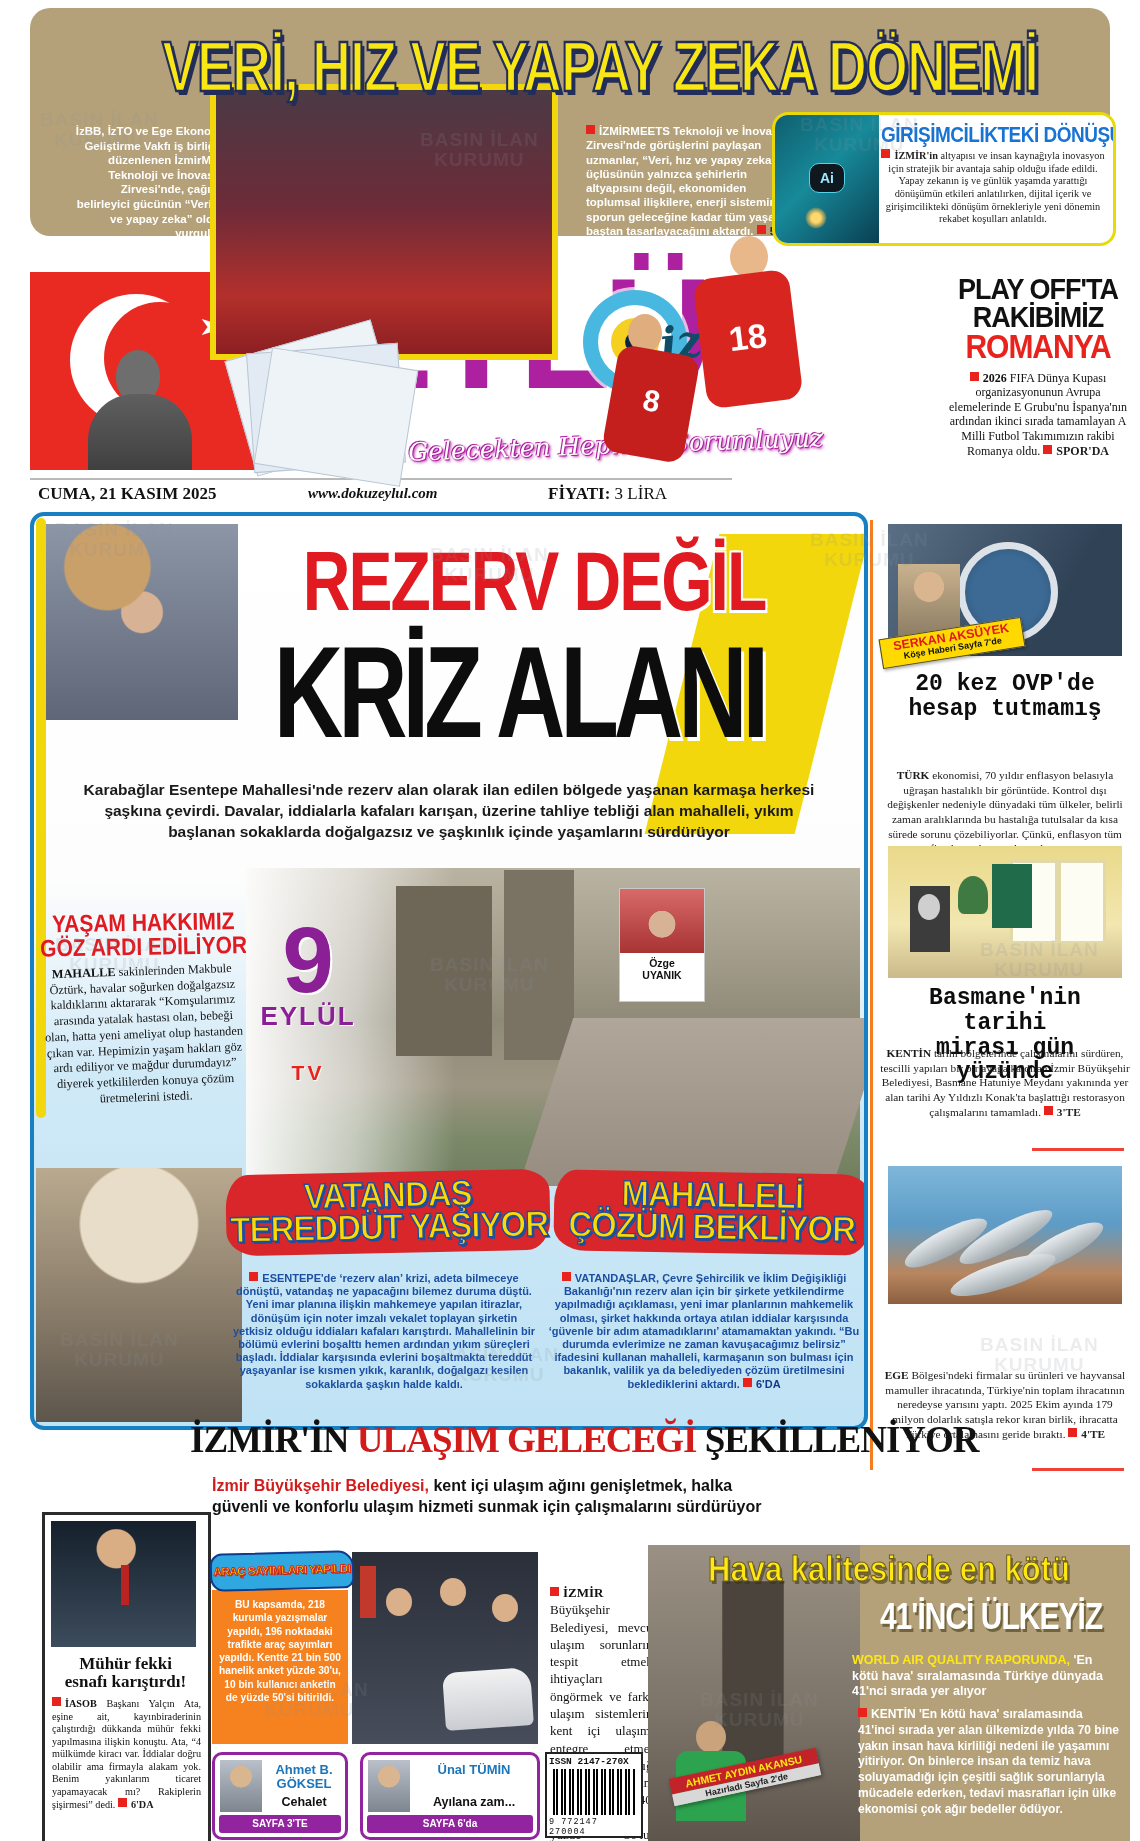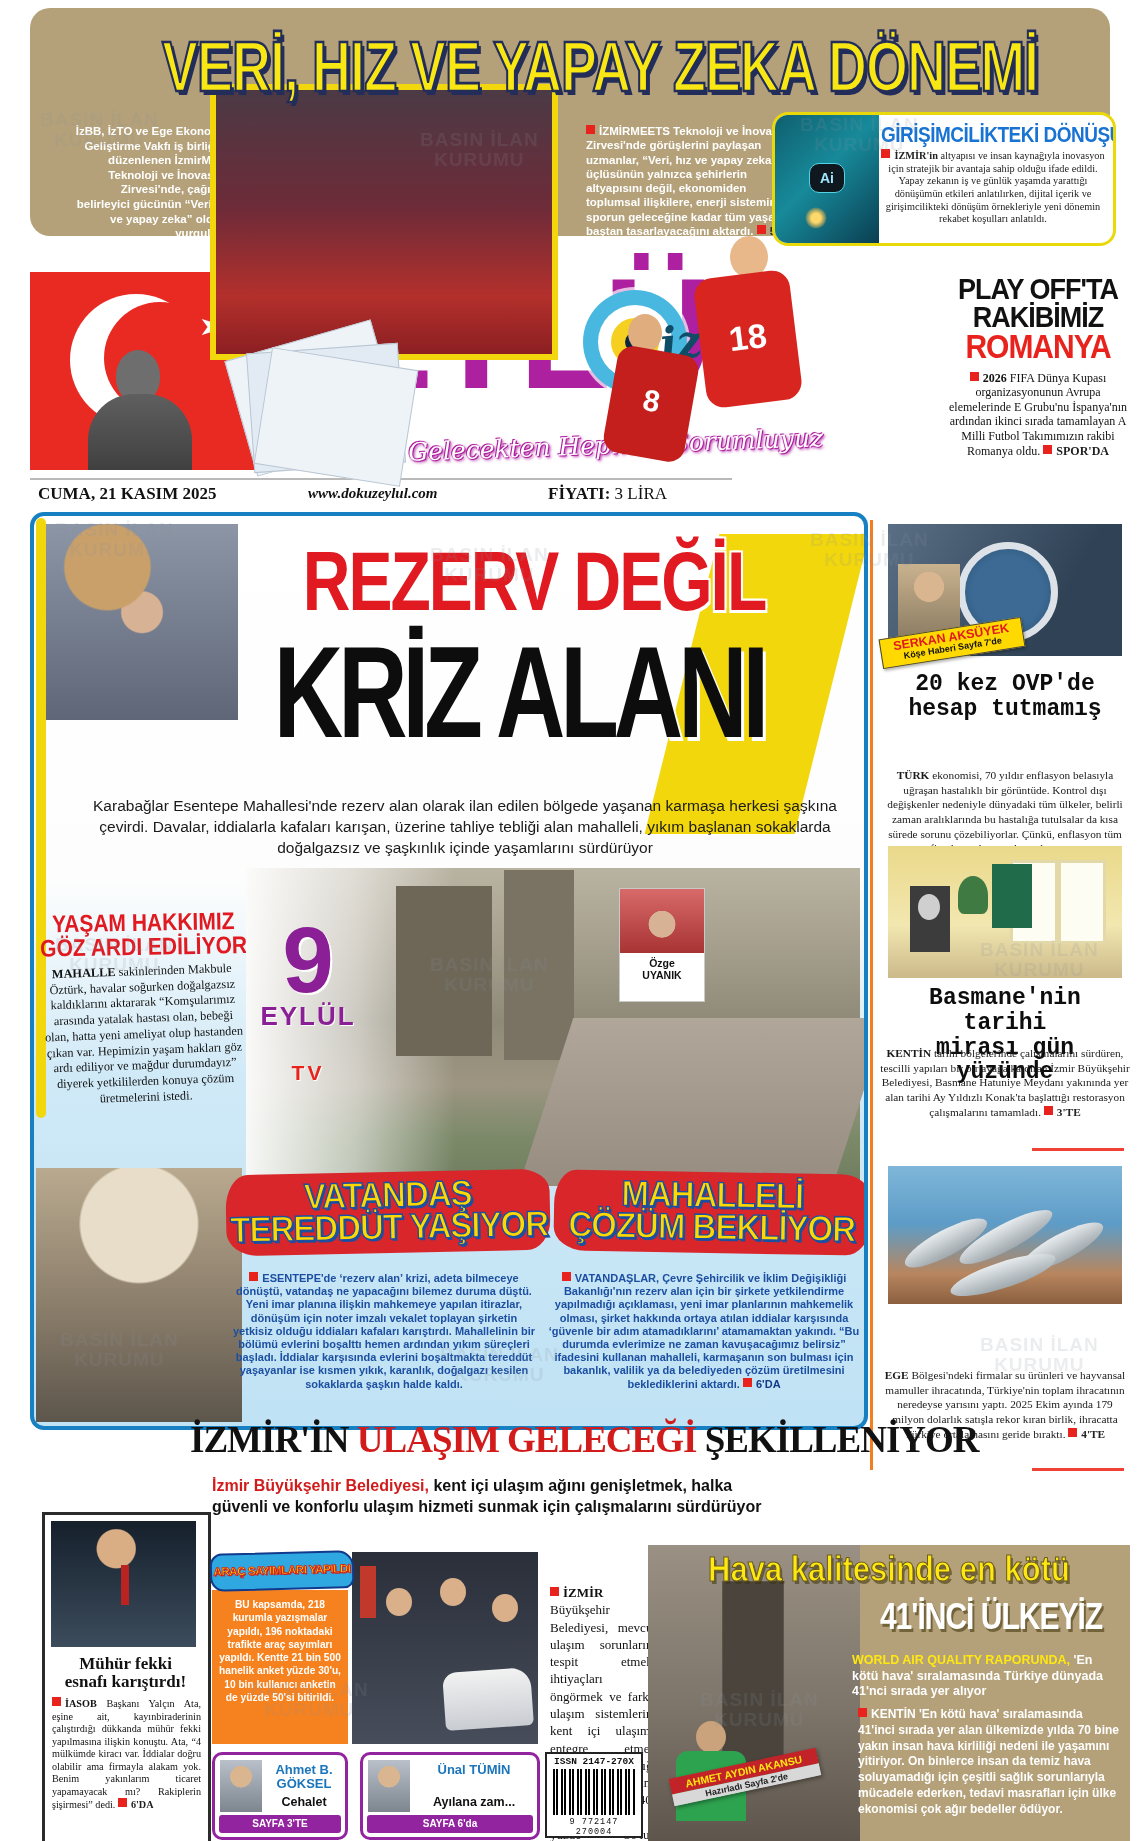--- a/index.html
+++ b/index.html
@@ -88,22 +88,22 @@
   .mb-photo1{position:absolute;left:12px;top:8px;width:192px;height:196px;z-index:2;
              background:radial-gradient(circle at 32% 22%,#caa06a 0 21%,transparent 22%),
                         radial-gradient(circle at 50% 45%,#d8b294 0 14%,transparent 15%),
                         linear-gradient(180deg,#8c96a6,#5f6678);}
   .h-rezerv{position:absolute;left:180px;top:18px;width:640px;z-index:3;text-align:center;font-weight:900;
             font-size:66px;letter-spacing:-2px;color:#e01a20;transform:scale(1,1.25);transform-origin:top center;
             text-shadow:2px 2px 0 #fff,-2px -2px 0 #fff,2px -2px 0 #fff,-2px 2px 0 #fff;white-space:nowrap;}
   .h-kriz{position:absolute;left:150px;top:102px;width:670px;z-index:3;text-align:center;font-weight:900;
           font-size:96px;letter-spacing:-5px;color:#0d0d0d;transform:scale(1,1.35);transform-origin:top center;
           text-shadow:3px 3px 0 #fff;white-space:nowrap;}
-  .mb-deck{position:absolute;left:40px;top:264px;width:750px;z-index:3;text-align:center;font-weight:400;
-           font-size:15.5px;line-height:1.35;color:#1a1a1a;margin:16px;}
+  .mb-deck{position:absolute;left:40px;top:264px;width:750px;z-index:3;text-align:center;font-weight:700;
+           font-size:15.5px;line-height:1.35;color:#1a1a1a;margin:0;}
   .ls-title{position:absolute;left:4px;top:394px;width:210px;text-align:center;font-weight:900;font-size:21px;
             line-height:1.0;color:#e01a20;transform:rotate(-1deg) scale(1,1.15);transform-origin:top center;}
   .ls-body{position:absolute;left:8px;top:448px;width:204px;font-family:"Liberation Serif",serif;font-size:12.3px;
            line-height:1.28;text-align:center;transform:rotate(-2deg);margin:0;}
   .mb-photo2{position:absolute;left:2px;top:652px;width:206px;height:254px;
              background:radial-gradient(circle at 50% 22%,#e8ddc8 0 26%,transparent 27%),
                         radial-gradient(circle at 50% 34%,#c89b72 0 13%,transparent 14%),
                         linear-gradient(180deg,#b9a98f 0%,#8a7d6a 55%,#5d564c 100%);}
   .street{position:absolute;left:212px;top:352px;width:614px;height:318px;
           background:linear-gradient(90deg,rgba(255,255,255,.95) 0%,rgba(255,255,255,.55) 18%,transparent 34%),
@@ -174,21 +174,21 @@
                   -webkit-text-stroke:0.8px #d21c1c;text-shadow:1px 1px 0 #d21c1c;white-space:nowrap;}
   .arac-box{left:212px;top:1590px;width:136px;height:154px;background:#f6821f;color:#fff;font-weight:800;
             font-size:10.2px;line-height:1.3;text-align:center;padding:8px 6px;box-sizing:border-box;}
   .car-photo{left:352px;top:1552px;width:186px;height:192px;background:linear-gradient(180deg,#2a2f3a,#474d5a);}
   .car-photo .h{position:absolute;width:26px;height:28px;border-radius:50%;background:#d9b08a;}
   .car-photo .car{position:absolute;left:92px;top:118px;width:88px;height:58px;border-radius:14px 20px 6px 6px;
                   background:linear-gradient(180deg,#f2f2f2,#c9ccd2);transform:rotate(-4deg);}
   .car-photo .ext{position:absolute;left:8px;top:14px;width:16px;height:52px;background:#c0392b;}
   .tr-body{left:538px;top:1572px;width:106px;font-family:"Liberation Serif",serif;font-size:13px;
            line-height:1.33;text-align:justify;margin:12px;}
-  .issn{left:545px;top:1752px;width:98px;height:86px;border:2px solid #222;background:#fff;text-align:center;
+  .issn{left:545px;top:1752px;width:98px;height:86px;border:2px solid #222;background:#fff;text-align:left;
         box-sizing:border-box;padding:2px;}
   .issn .lab{font-family:"Liberation Mono",monospace;font-size:9.5px;font-weight:700;}
   .issn .bars{margin:2px 4px;height:46px;background:repeating-linear-gradient(90deg,#000 0,#000 2px,#fff 2px,#fff 3px,
               #000 3px,#000 5px,#fff 5px,#fff 8px);}
   .issn .dig{font-family:"Liberation Mono",monospace;font-size:8.5px;letter-spacing:1px;}
   .air{left:648px;top:1545px;width:482px;height:296px;background:#b4a179;overflow:hidden;}
   .air-photo{position:absolute;left:0;top:0;width:212px;height:296px;
              background:linear-gradient(180deg,#9a9083 0%,#7d756a 55%,#5e564c 100%);}
   .air-tower{position:absolute;left:74px;top:36px;width:62px;height:200px;background:#4a443c;
              box-shadow:inset 0 0 0 1px #5a544a;}

